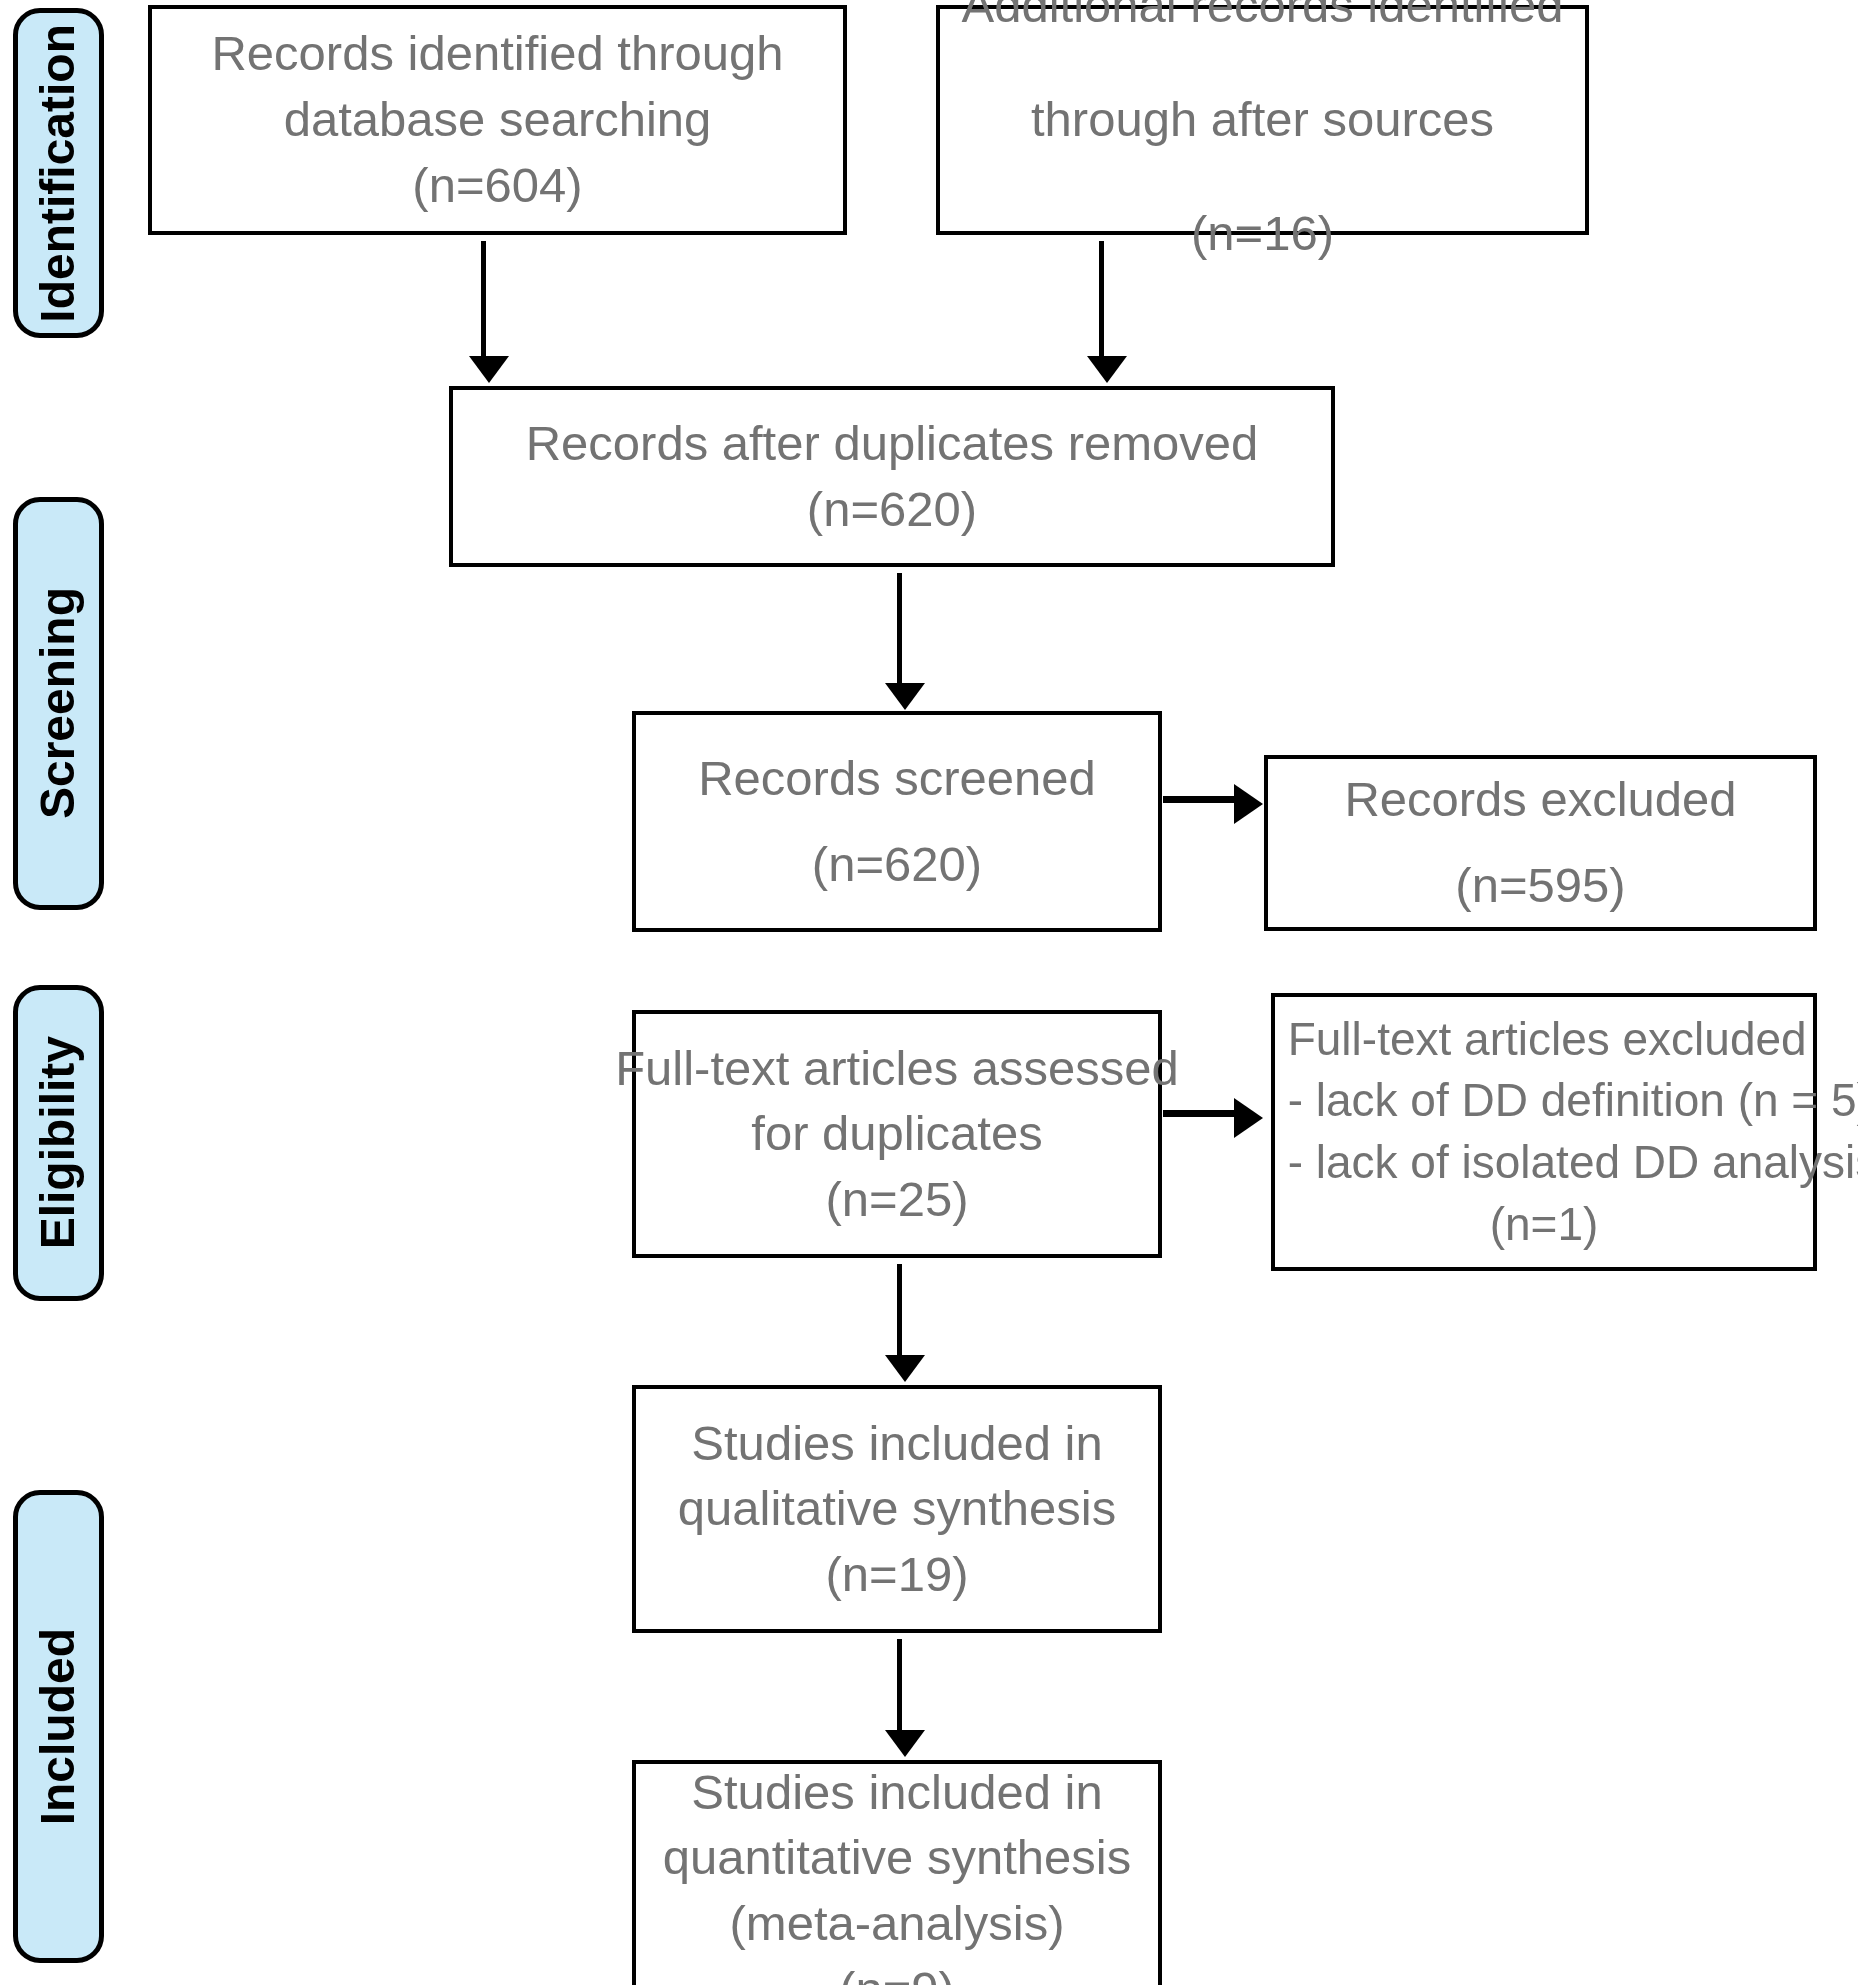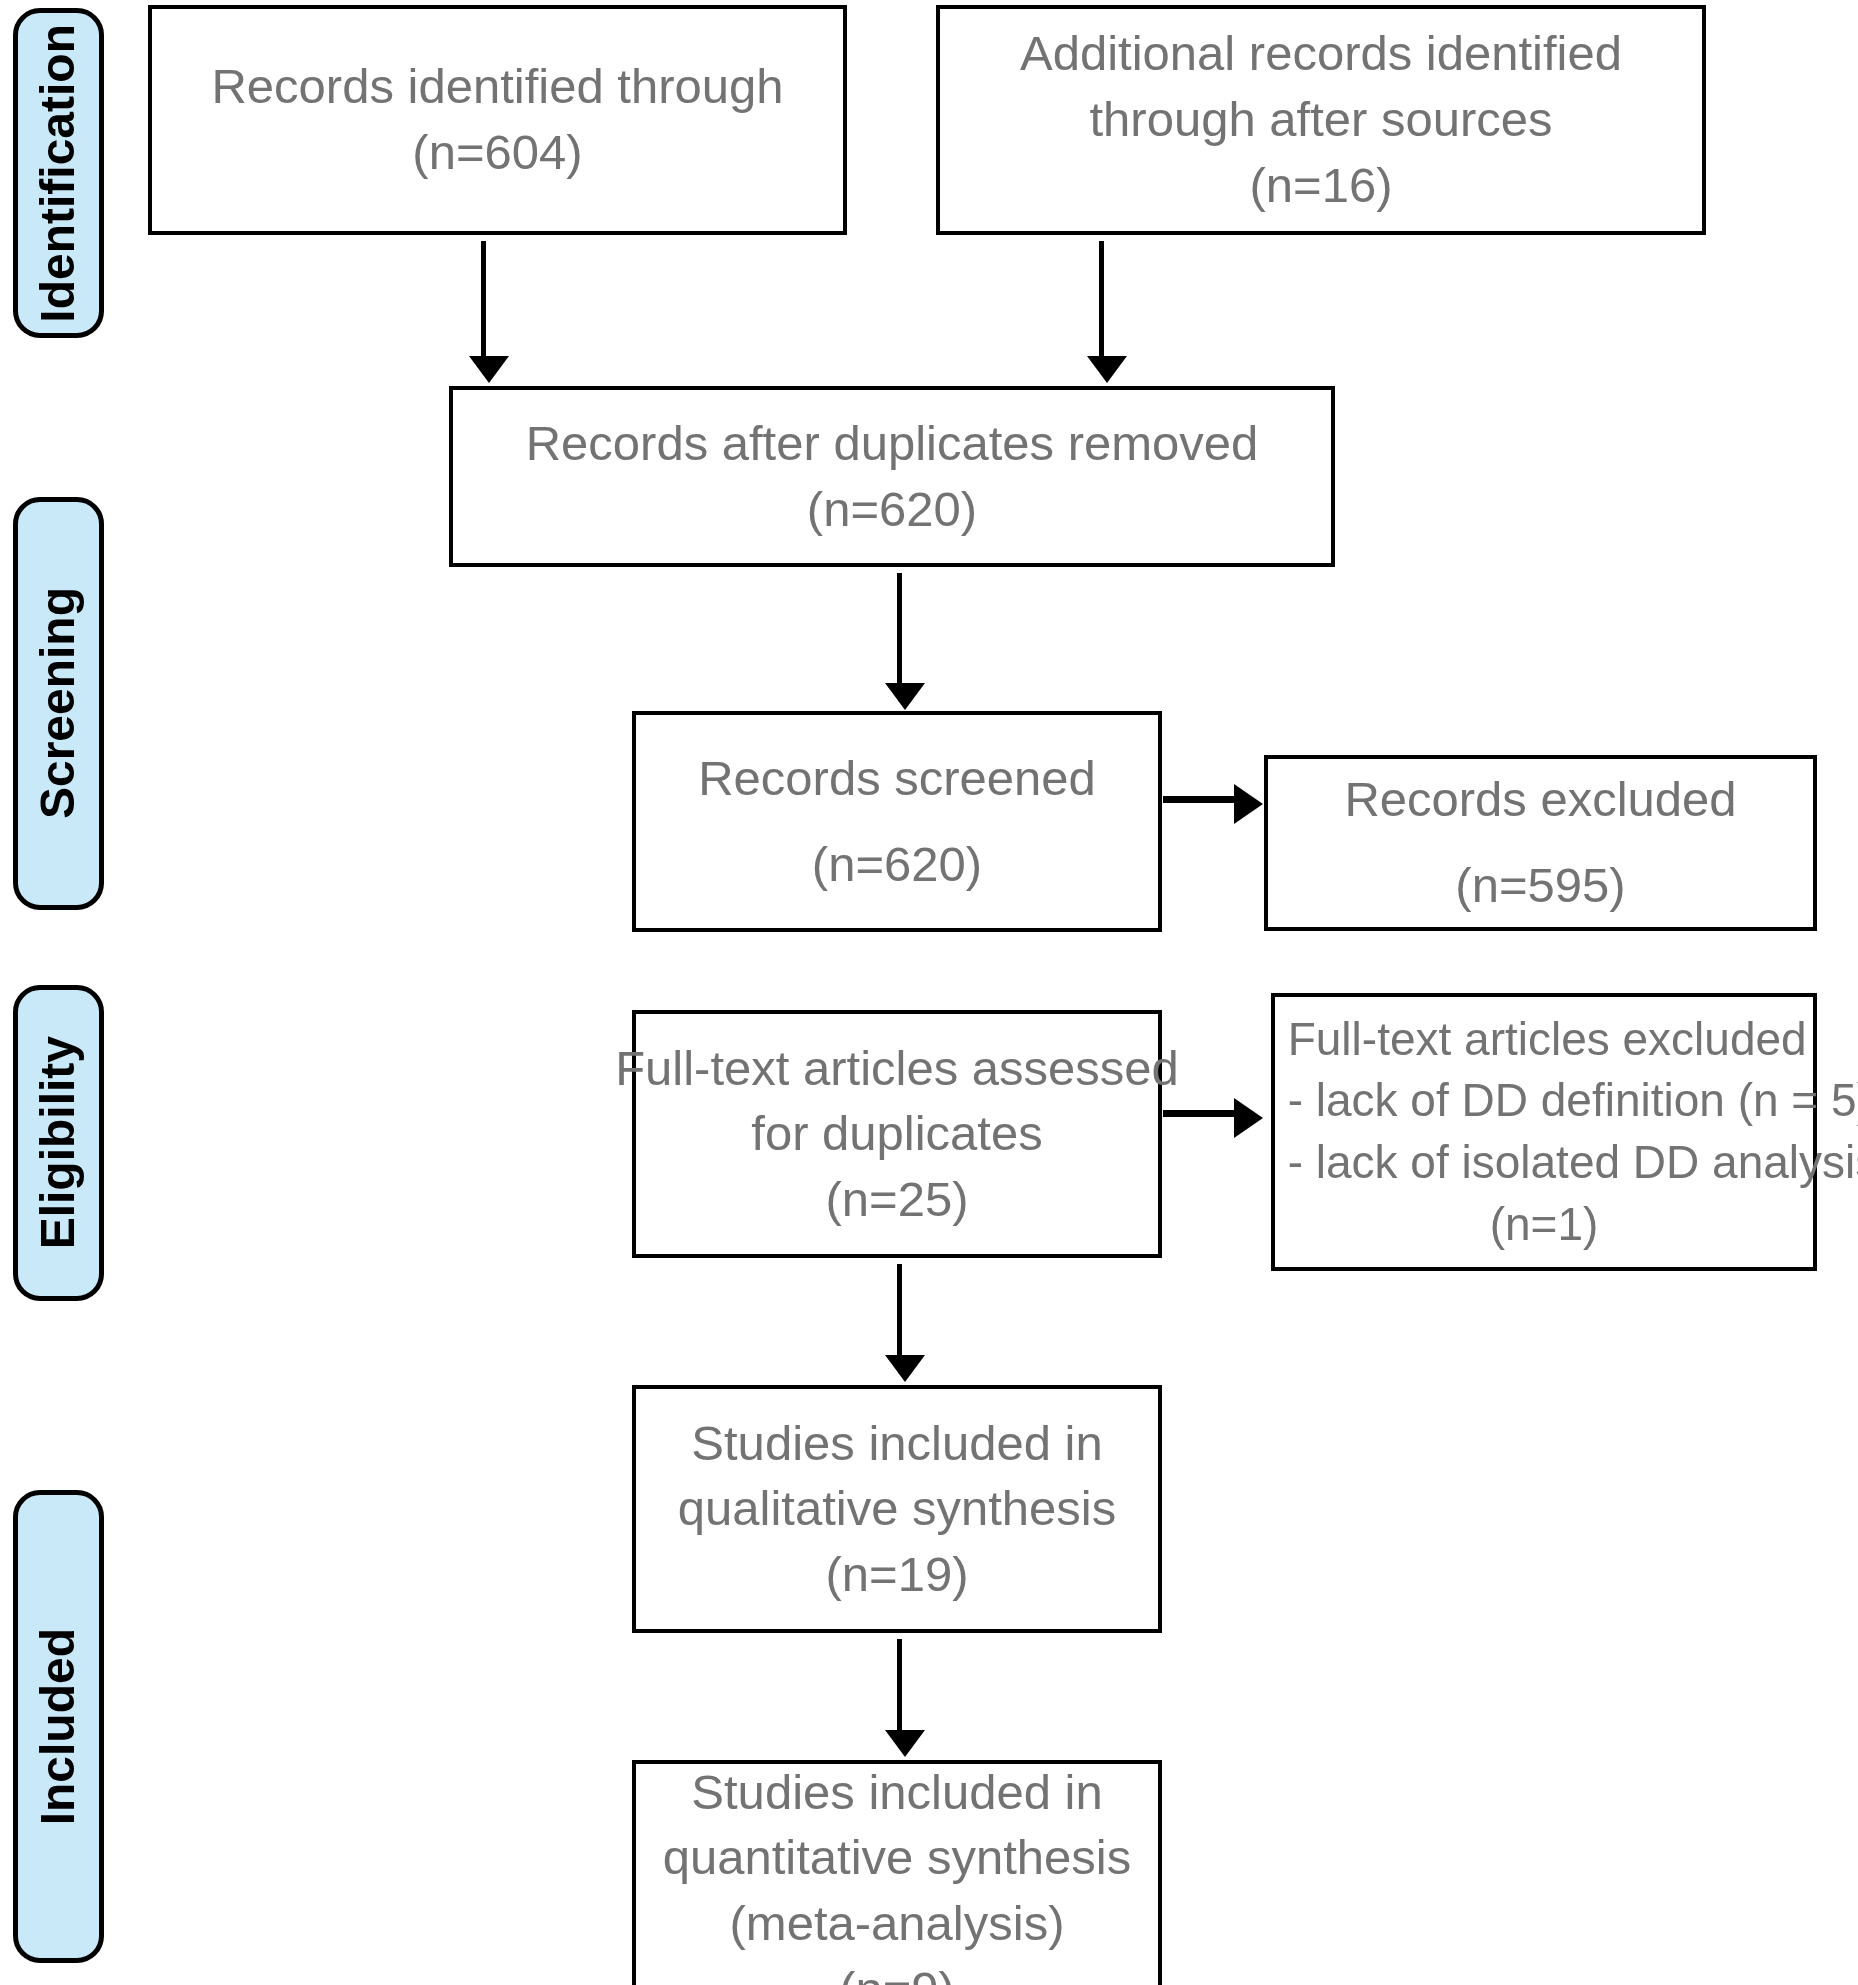--- a/index.html
+++ b/index.html
@@ -120,24 +120,25 @@
   <div class="stage-tab" style="left:12.7px; top:985px; width:91px; height:316px;">
     <span class="stage-tab-label">Eligibility</span>
   </div>
 
   <div class="stage-tab" style="left:12.7px; top:1490px; width:91px; height:473px;">
     <span class="stage-tab-label">Included</span>
   </div>
 
   <div class="flow-box" style="left:148px; top:4.8px; width:699px; height:230px;">
     <div class="line">Records identified through</div>
+    <div class="line">database searching</div>
     <div class="line">(n=604)</div>
   </div>
 
-  <div class="flow-box" style="left:936px; top:4.8px; width:770px; height:230px;">
+  <div class="flow-box" style="left:936px; top:4.8px; width:653px; height:230px;gap:48px;">
     <div class="line">Additional records identified</div>
     <div class="line">through after sources</div>
     <div class="line">(n=16)</div>
   </div>
 
   <div class="arrow-v" style="left:481px; top:241px; height:118px;"></div>
   <div class="arrow-v" style="left:1099px; top:241px; height:118px;"></div>
 
   <div class="flow-box" style="left:449px; top:386px; width:886px; height:181px;">
     <div class="line">Records after duplicates removed</div>

